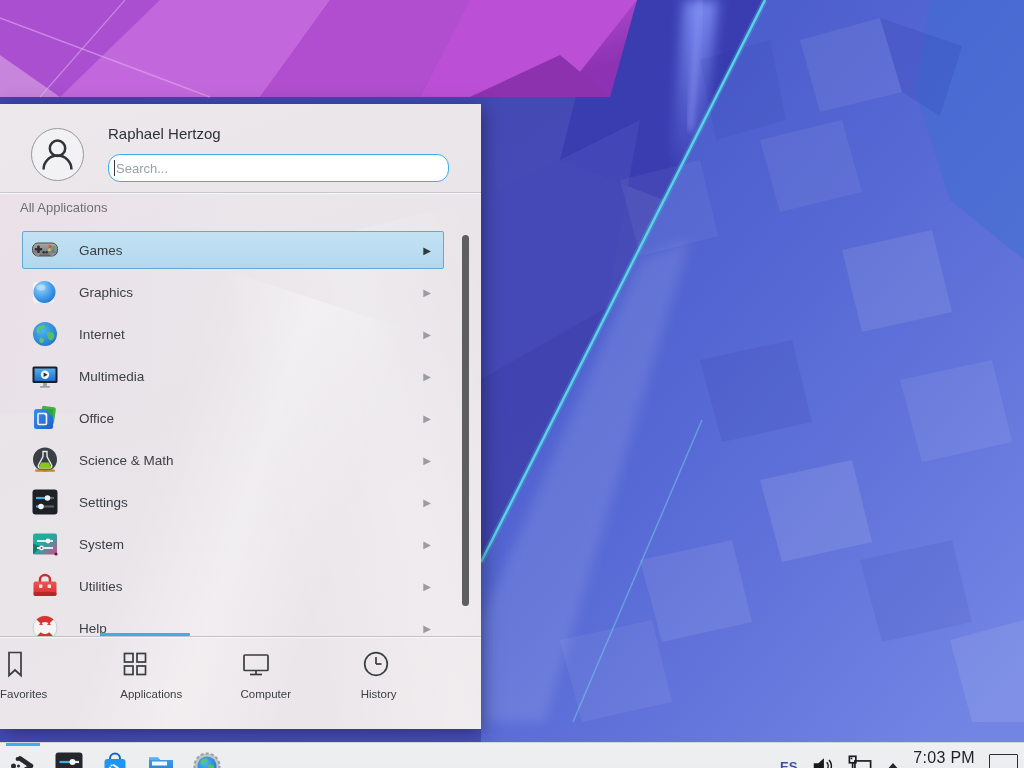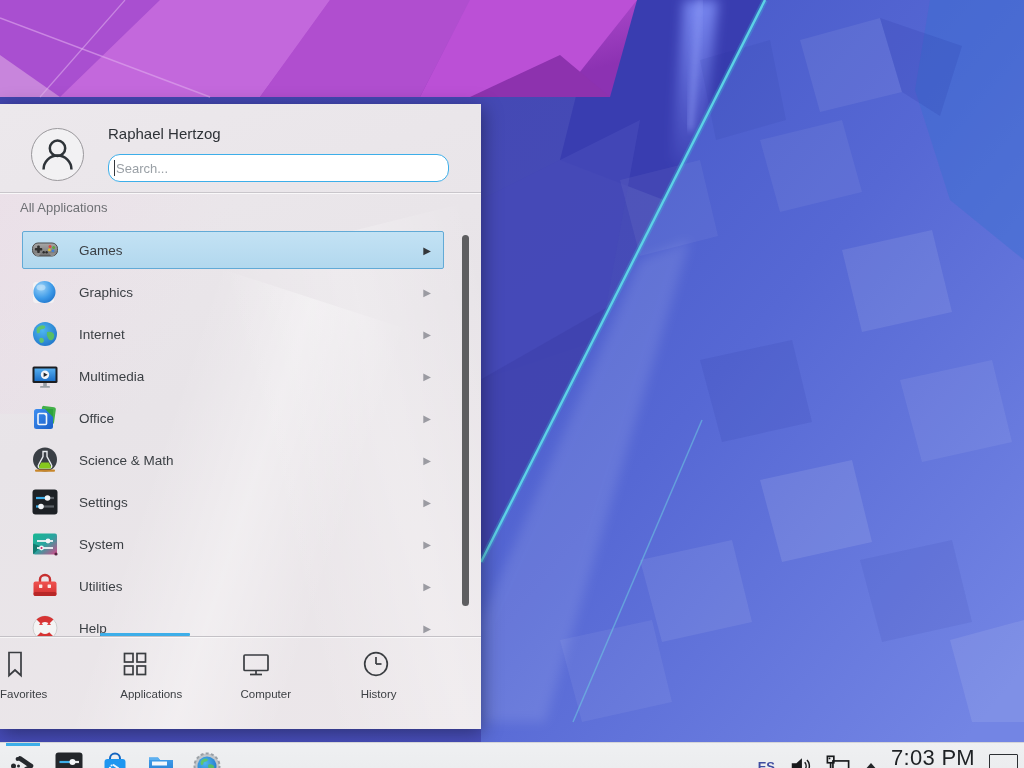--- a/index.html
+++ b/index.html
@@ -62,21 +62,21 @@
     background:linear-gradient(180deg,#eff0f2,#e9eaec); border-top:1px solid #d5d5d8; }
   .task-launchers { position:absolute; left:7px; top:0; height:46px; display:flex; align-items:center; }
   .tl-btn { position:relative; width:32px; height:32px; margin-right:14px; display:flex; align-items:center; justify-content:center; }
   .tl-btn svg { width:30px; height:30px; }
   .tl-active-bar { position:absolute; left:-1px; top:-7px; width:34px; height:3px; background:#3daee9; }
 
   .tray { position:absolute; right:6px; top:0; height:46px; display:flex; align-items:center; }
   .kbd-layout { font-size:13px; font-weight:bold; color:#3f4da0; margin-right:14px; }
   .tray-ic { margin-right:12px; display:flex; align-items:center; }
   .clock { text-align:center; color:#1e2124; margin-right:14px; line-height:1; }
-  .clock .time { font-size:22px; letter-spacing:.3px; }
+  .clock .time { font-size:16px; letter-spacing:.3px; }
   .clock .date { font-size:13.5px; margin-top:3px;font-style:italic; }
   .show-desktop { width:29px; height:25px; border:1.6px solid #2c2f33; border-radius:1px; position:relative; background:transparent; }
   .show-desktop::after { content:""; position:absolute; left:5px; right:5px; bottom:4px; height:1.6px; background:#2c2f33; }
 
   .hidden-defs { position:absolute; width:0; height:0; overflow:hidden; }
 </style>
 </head>
 <body>
 
 <svg class="hidden-defs" xmlns="http://www.w3.org/2000/svg">

